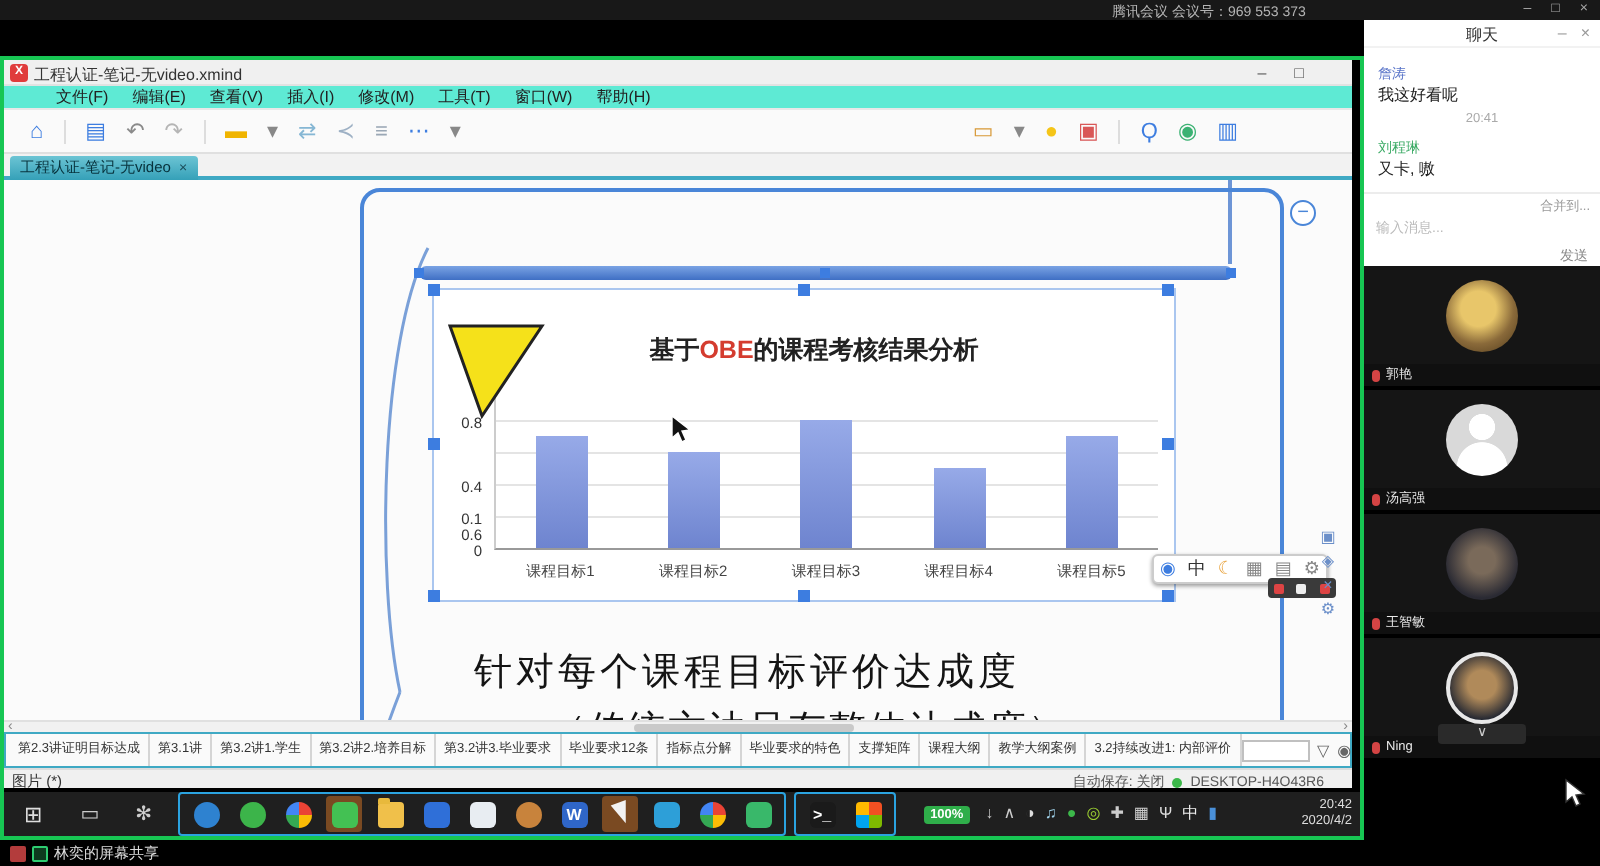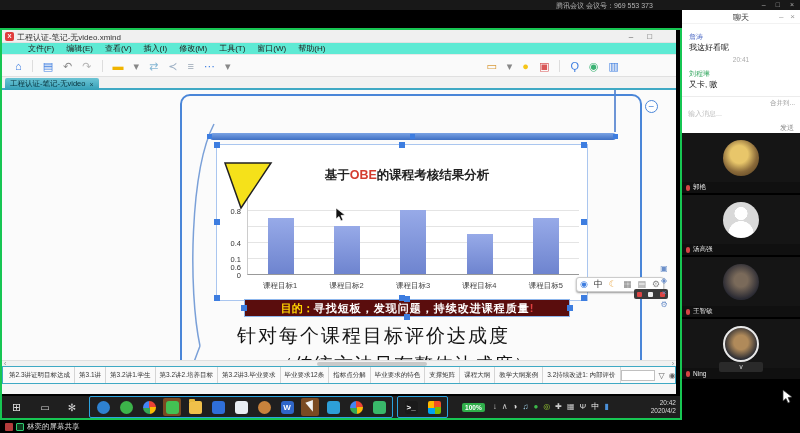--- a/index.html
+++ b/index.html
@@ -272,29 +272,20 @@
             <span class="handle" style="left:364px;top:74px;"></span>
             <span class="handle" style="left:-3px;top:150px;"></span>
             <span class="handle" style="left:182px;top:150px;"></span>
             <span class="handle" style="left:364px;top:150px;"></span>
 
             <svg class="cursor-svg" style="left:118px;top:62px;" width="12" height="15">
               <path d="M1,1 L1,12 L4,9.5 L6,14 L8,13 L6,8.5 L10,8 Z" fill="#111" stroke="#fff" stroke-width="0.7"></path>
             </svg>
           </div>
 
-          <div class="banner">
-            <span class="b-label">目的：</span>
-            <span class="b-text">寻找短板，发现问题，持续改进课程质量</span>
-            <span class="b-bang">!</span>
-            <span class="handle" style="left:-4px;top:5px;"></span>
-            <span class="handle" style="right:-4px;top:5px;"></span>
-            <span class="handle" style="left:159px;top:-4px;"></span>
-            <span class="handle" style="left:159px;bottom:-4px;"></span>
-          </div>
 
           <div class="slide-line2">针对每个课程目标评价达成度</div>
           <div class="slide-line3">（传统方法只有整体达成度）</div>
         </div>
       </div>
 
       <div class="xm-hscroll">
         <span class="harrow" style="left:2px;">‹</span>
         <div class="hthumb"></div>
         <span class="harrow" style="right:2px;">›</span>
@@ -316,20 +307,28 @@
             <span class="sheet-tab">3.2持续改进1: 内部评价</span>
           </span>
         <span class="sheet-controls">
           <span class="sheet-search"></span>
           <span class="sc-glyph">▽</span>
           <span class="sc-glyph">◉</span>
 
         </span>
       </div>
 
+      <div class="xm-statusbar">
+        <span class="status-left">图片 (*)</span>
+        <span class="status-right">
+          <span>自动保存: 关闭</span>
+          <span class="green-dot"></span>
+          <span>DESKTOP-H4O43R6</span>
+        </span>
+      </div>
     </div>
 
     <div class="ime-bar">
         <span style="color: rgb(61, 125, 224);">◉</span>
         <span style="color: rgb(51, 51, 51);">中</span>
         <span style="color: rgb(232, 163, 61);">☾</span>
         <span style="color: rgb(136, 136, 136);">▦</span>
         <span style="color: rgb(136, 136, 136);">▤</span>
         <span style="color: rgb(136, 136, 136);">⚙</span>
       </div>

